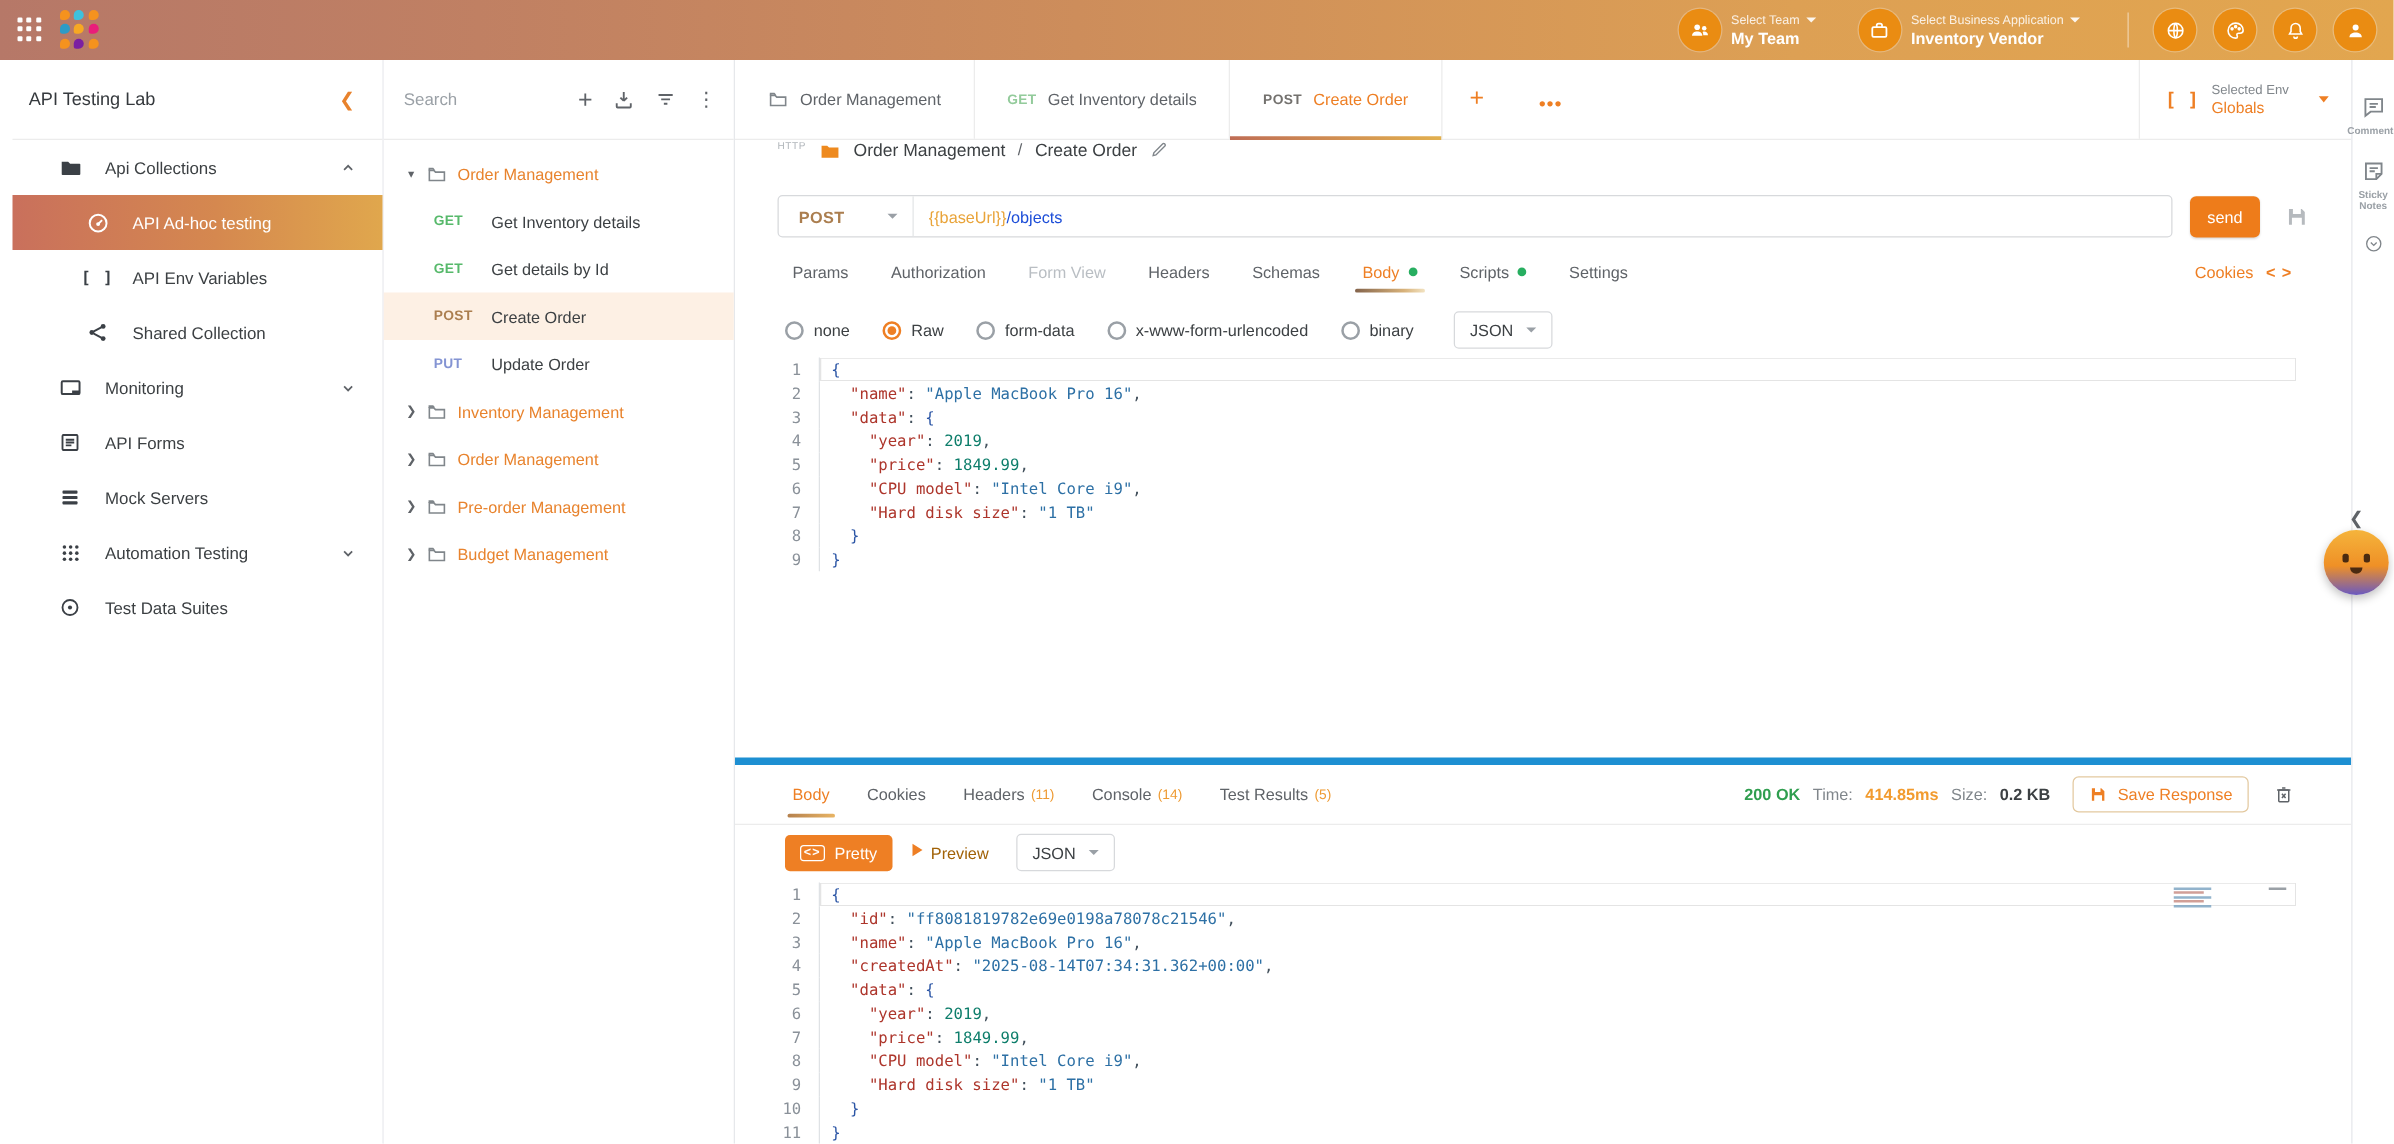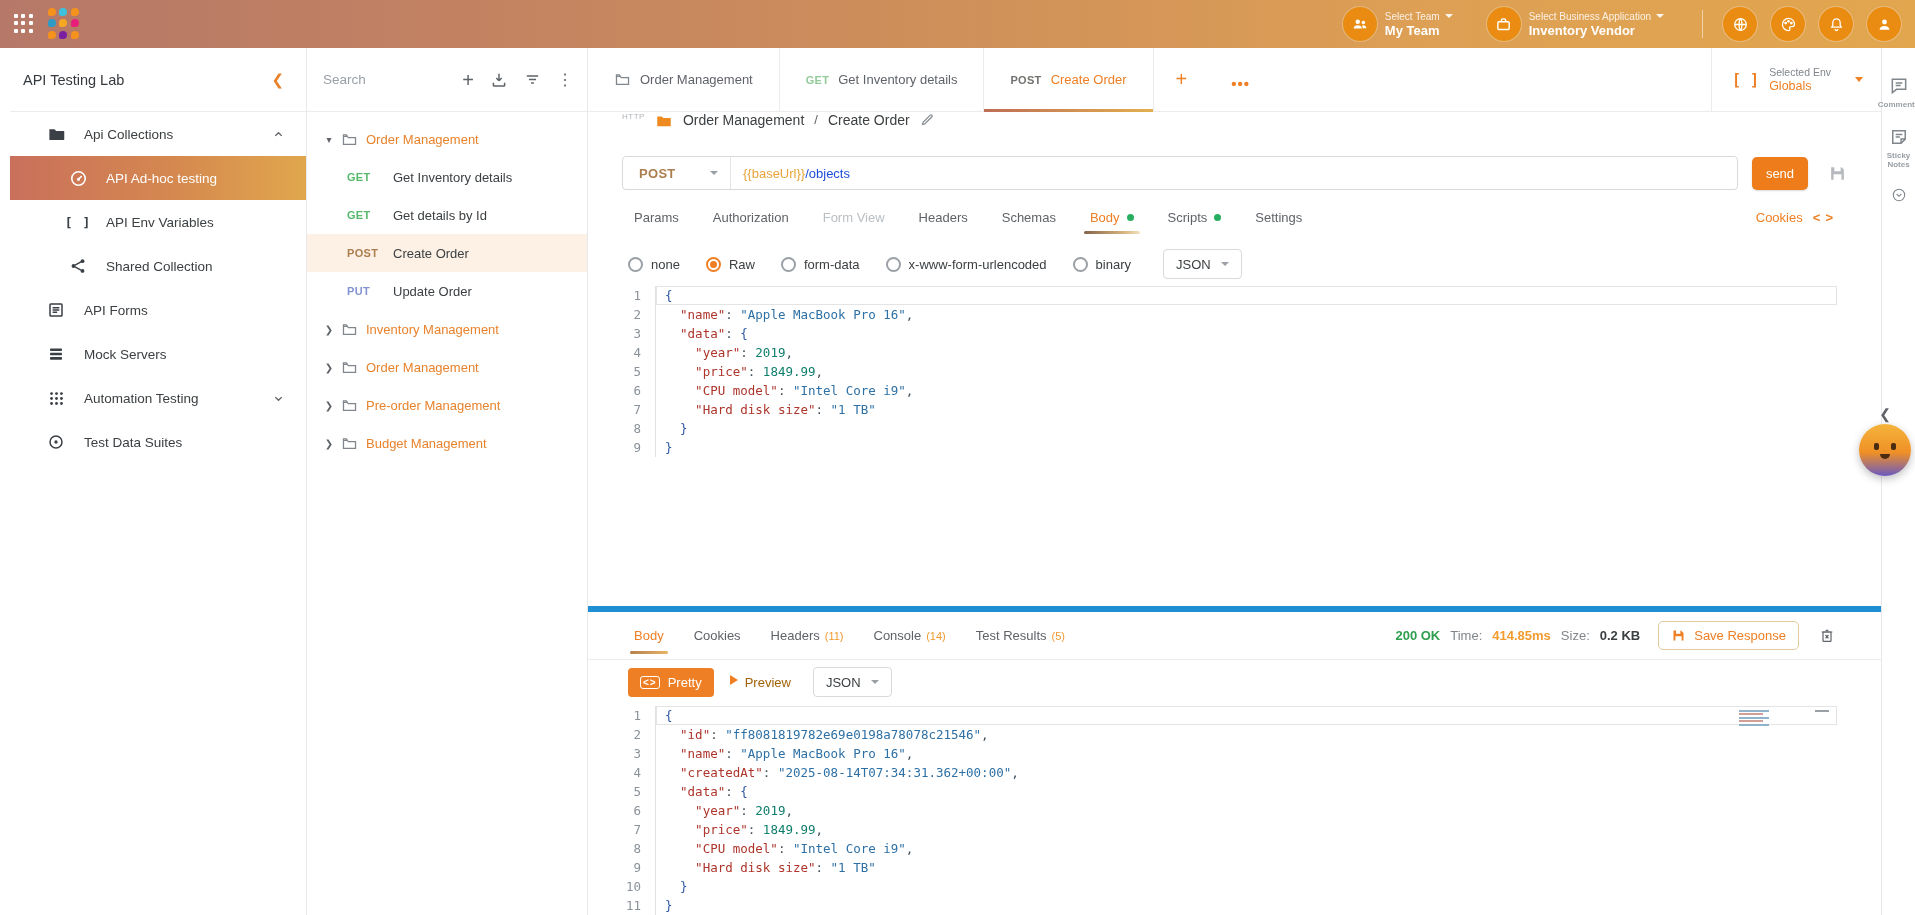--- a/index.html
+++ b/index.html
@@ -301,20 +301,34 @@
           <svg width="18" height="18" viewBox="0 0 24 24" fill="currentColor">
             <circle cx="18" cy="5.5" r="2.6"></circle>
             <circle cx="6" cy="12" r="2.6"></circle>
             <circle cx="18" cy="18.5" r="2.6"></circle>
             <path d="M8 10.8l8-4.3M8 13.2l8 4.3" stroke="currentColor" stroke-width="2"></path>
           </svg>
         </span>
       <span class="lbl">Shared Collection</span>
     </div>
 
+    <div class="sb-item">
+      <span class="sb-ico">
+          <svg width="19" height="19" viewBox="0 0 24 24" fill="none" stroke="currentColor" stroke-width="2">
+            <rect x="3" y="5" width="18" height="13" rx="1.2"></rect>
+            <path d="M13.5 14.5H21V18h-7.5z" fill="currentColor" stroke="none"></path>
+          </svg>
+        </span>
+      <span class="lbl">Monitoring</span>
+      <span class="chev">
+          <svg width="11" height="11" viewBox="0 0 24 24" fill="none" stroke="currentColor" stroke-width="3">
+            <path d="M5 9l7 7 7-7"></path>
+          </svg>
+        </span>
+    </div>
 
     <div class="sb-item">
       <span class="sb-ico">
           <svg width="18" height="18" viewBox="0 0 24 24" fill="none" stroke="currentColor" stroke-width="2">
             <rect x="4" y="4" width="16" height="16" rx="1"></rect>
             <path d="M7.5 9h9M7.5 12h9M7.5 15h6"></path>
           </svg>
         </span>
       <span class="lbl">API Forms</span>
     </div>

